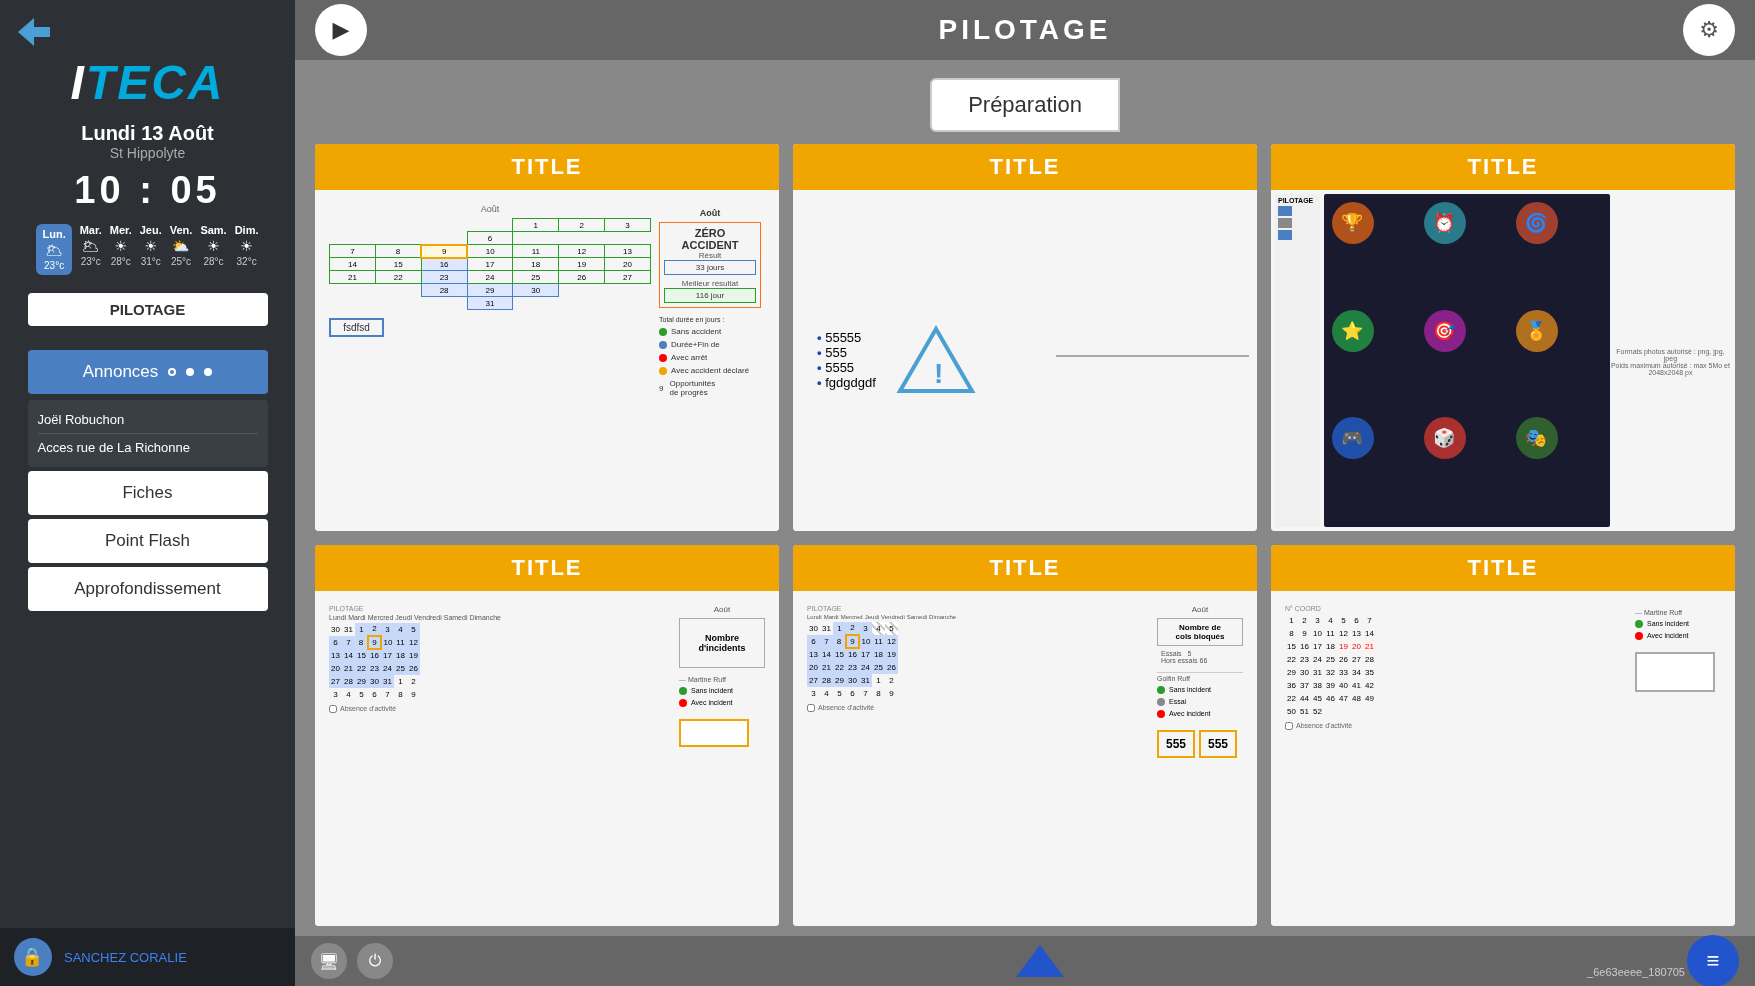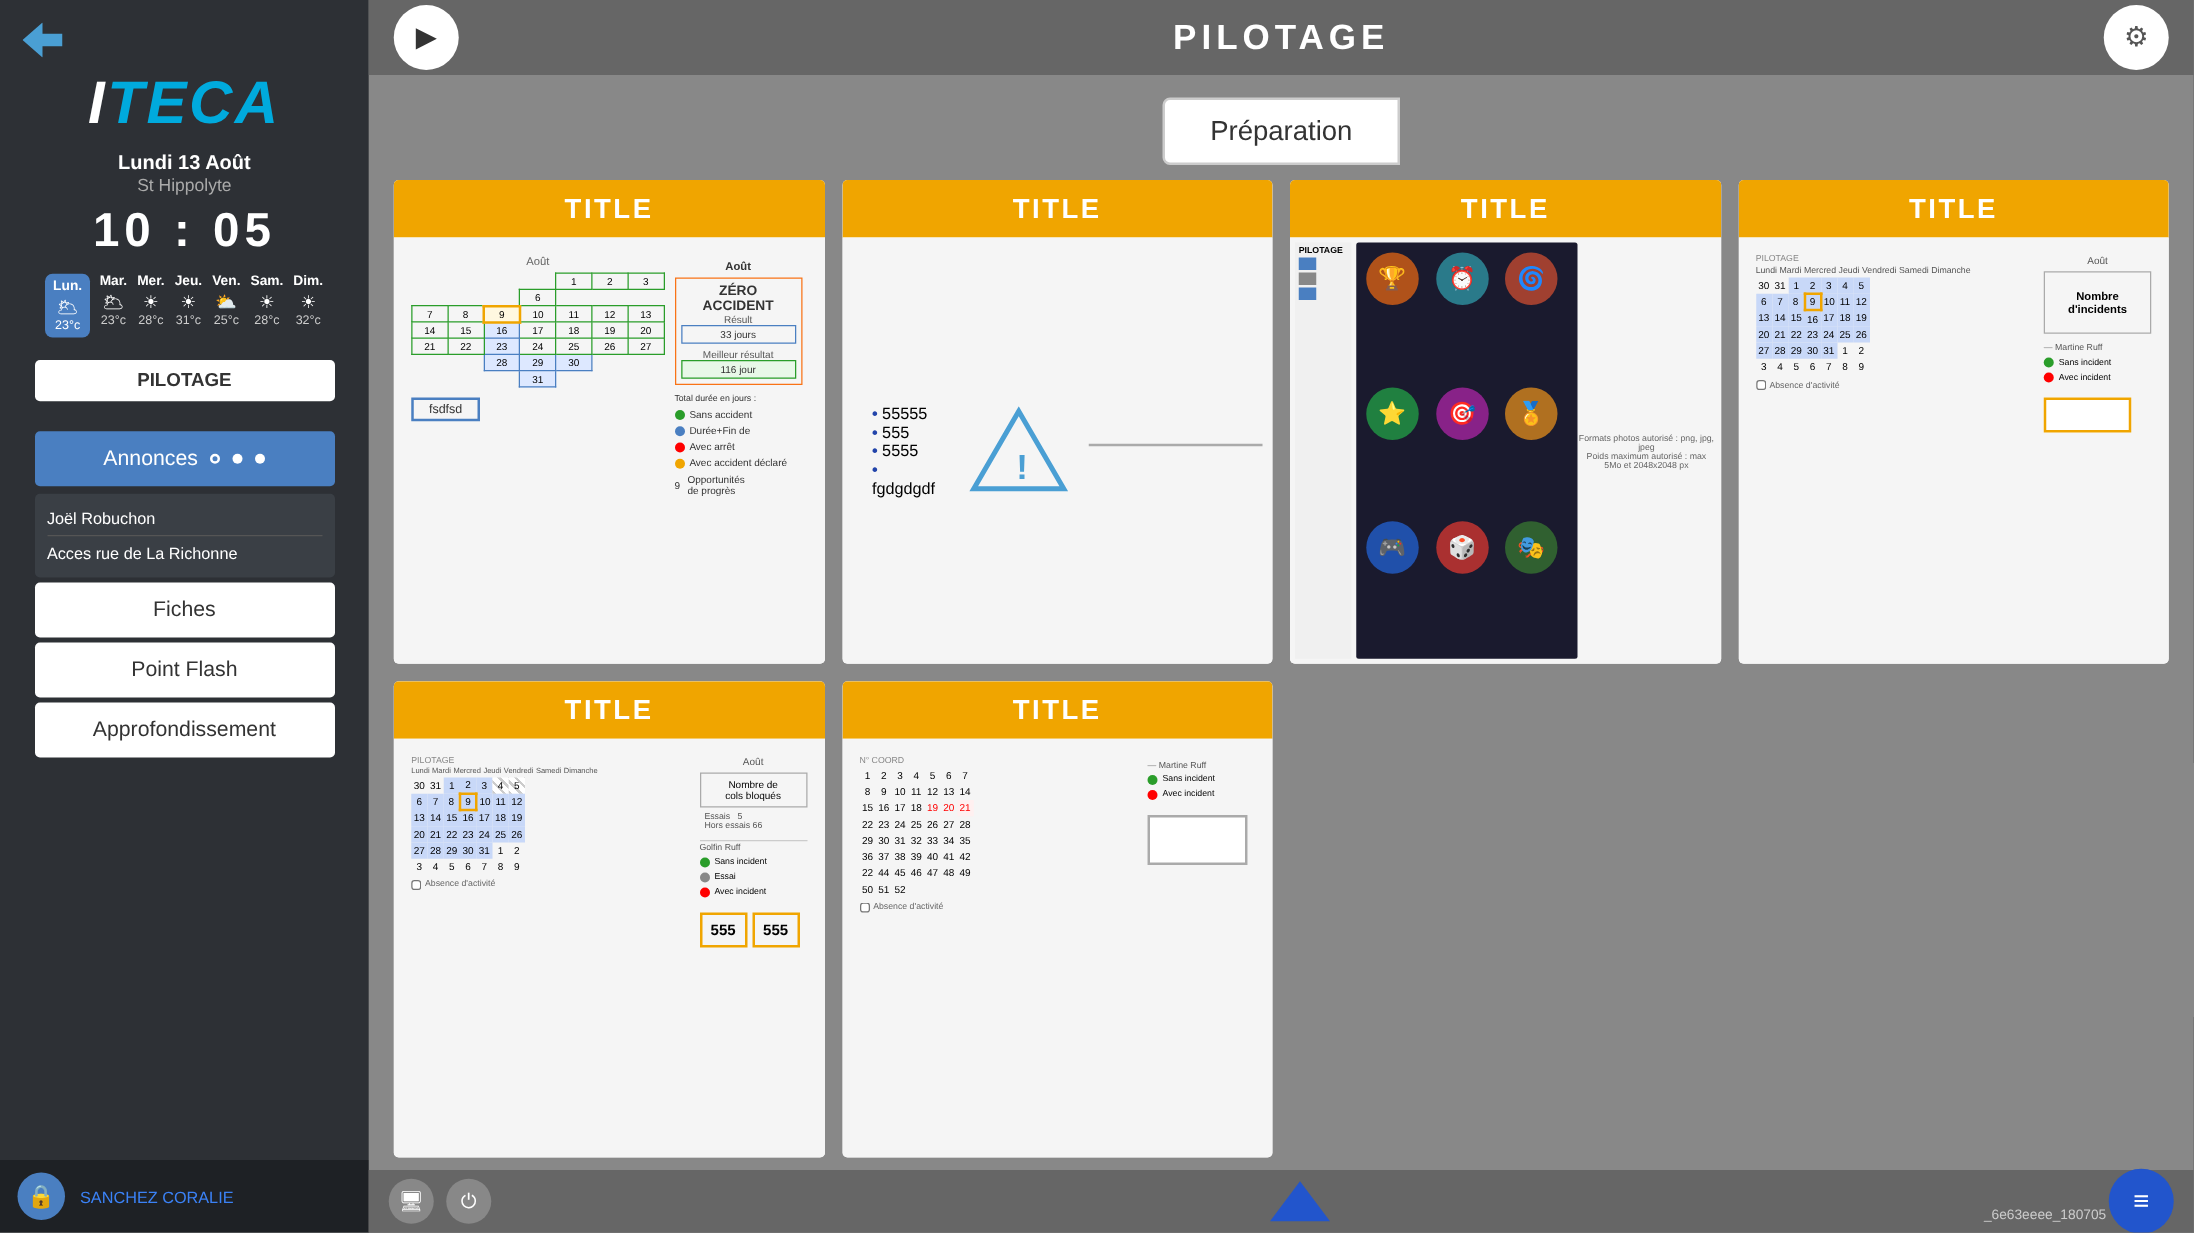--- a/index.html
+++ b/index.html
@@ -41,21 +41,21 @@
       font-weight: 900;
       letter-spacing: 2px;
       font-style: italic;
     }
     .sidebar-logo span.teca { color: #00aadd; }
 
     .sidebar-date {
       color: white;
       text-align: center;
       margin-top: 12px;
-      font-size: 16px;
+      font-size: 20px;
       font-weight: bold;
     }
     .sidebar-location {
       color: #aaa;
       font-size: 14px;
       text-align: center;
     }
     .sidebar-time {
       color: white;
       font-size: 38px;
@@ -237,21 +237,21 @@
     .tab-publique {
       background: #4a7fc1;
       color: white;
       border-radius: 0 6px 6px 0;
       border: 2px solid #4a7fc1;
     }
 
     
     .cards-grid {
       display: grid;
-      grid-template-columns: repeat(4, 1fr);
+      grid-template-columns: repeat(3, 1fr);
       gap: 14px;
       padding: 0 20px 10px;
       flex: 1;
       overflow-y: auto;
     }
 
     .card {
       background: white;
       border-radius: 4px;
       overflow: hidden;
@@ -811,21 +811,21 @@
             </tbody>
               </table>
             <div style="font-size:7px; color:#666; margin-top:4px; display:flex; align-items:center; gap:3px;">
               <input type="checkbox" style="width: 8px; height: 8px;"> 
                 <span>Absence d'activité</span>
             </div>
           </div>
 
           <div style="width:90px; display:flex; flex-direction:column; gap:4px; padding-left:4px;">
             <div style="font-size:8px; color:#555; text-align:center;">Août</div>
-            <div style="border:1px solid #aaa; padding:4px; font-size:8px; text-align:center; font-weight:normal;">
+            <div style="border:1px solid #aaa; padding:4px; font-size:8px; text-align:center; font-weight:bold;">
               Nombre de<br>cols bloqués
             </div>
             <div style="font-size:7px; color:#555; padding-left:4px;">
               <div>Essais &nbsp; 5</div>
               <div>Hors essais 66</div>
             </div>
             <div style="font-size:7px; margin-top:4px; color:#555;">
               <div style="border-top:1px solid #ccc; padding-top:2px;">Golfin Ruff</div>
             </div>
             <div class="legend-item">

